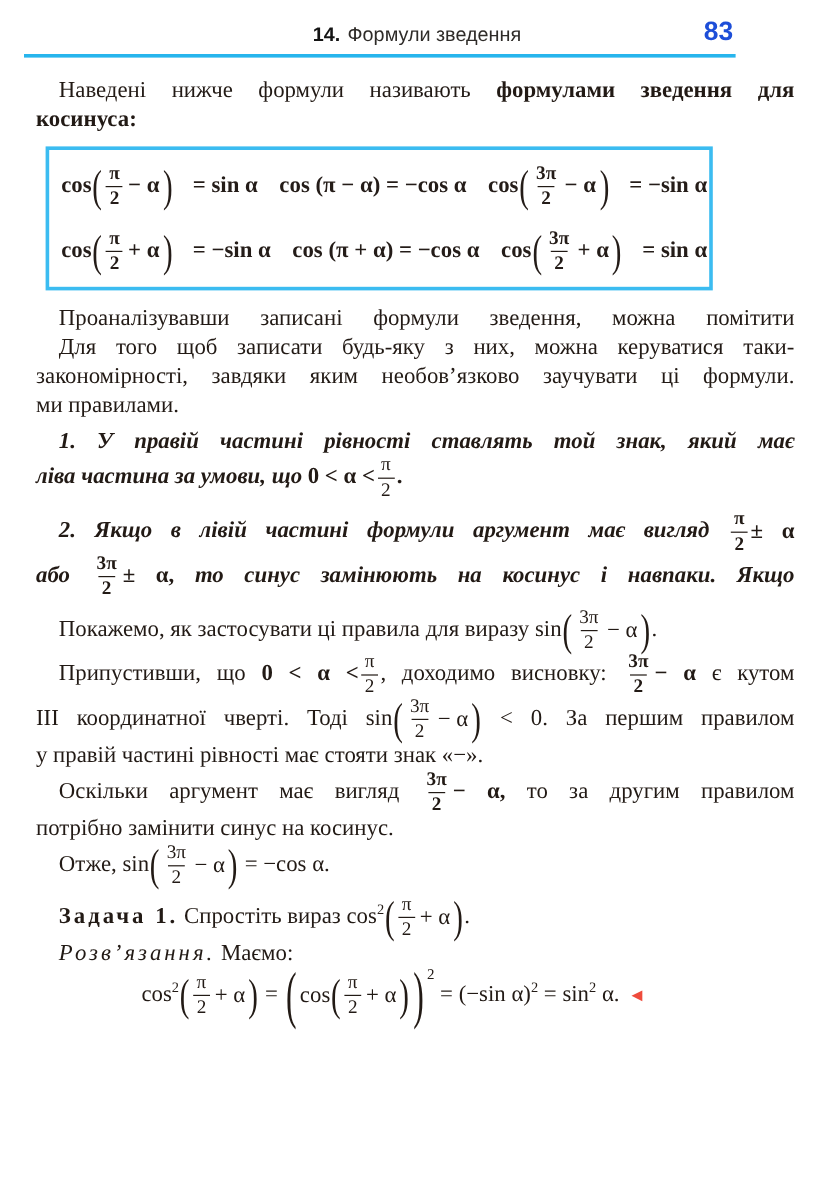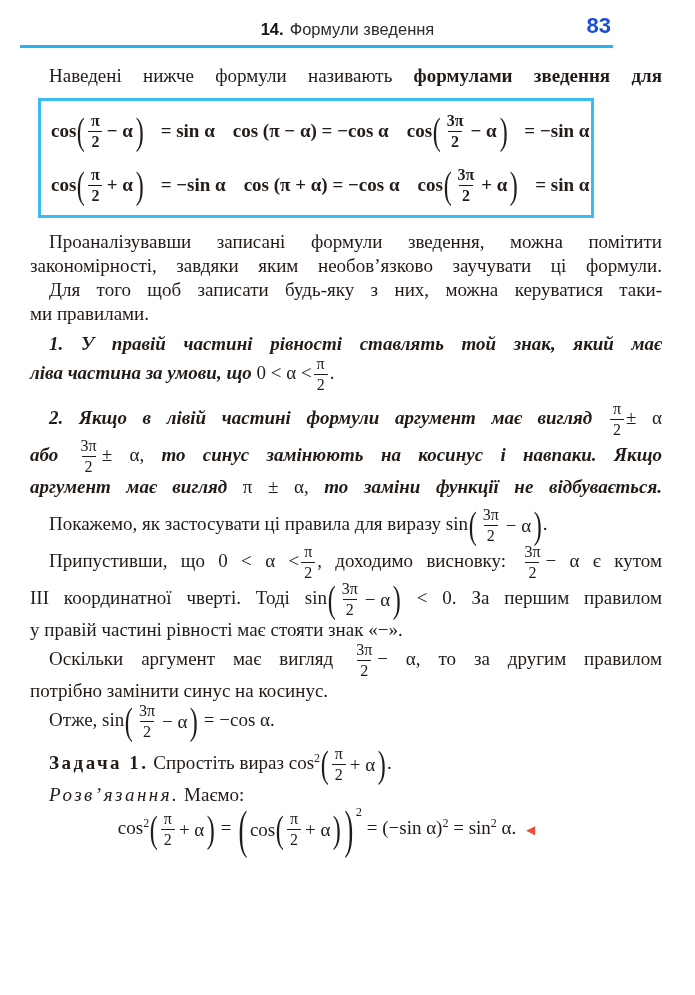--- a/index.html
+++ b/index.html
@@ -15,21 +15,21 @@
   .hrule{position:absolute;top:45px;left:20px;width:593px;height:3px;background:#27b5ed;}
   
   .content{margin:0 33px 0 30px;font-size:19px;}
   .ln{line-height:24px;}
   .jt{text-align:justify;text-align-last:justify;}
   .ind{text-indent:19px;}
   .b{font-weight:700;}
   .bi{font-weight:700;font-style:italic;}
   .it{font-style:italic;}
   .sp{letter-spacing:2.5px;}
-  .rm{font-style:normal;font-weight:400;white-space:nowrap;}
+  .rm{font-style:normal;font-weight:700;white-space:nowrap;}
   
   .frac{display:inline-flex;flex-direction:column;align-items:center;vertical-align:middle;
         line-height:1;font-size:16px;margin:0 2px;text-indent:0;}
   .frac .num{padding:0 3px 0;}
   .frac .den{border-top:1.5px solid #221a15;padding:2px 3px 0;margin-top:2px;}
   
   .mg{display:inline-flex;align-items:center;vertical-align:middle;text-indent:0;white-space:nowrap;}
   .bp{display:inline-block;font-size:23px;font-weight:400;line-height:1;
       transform:scaleY(1.62) scaleX(1.05);margin:0 1px;}
   .bp2{display:inline-block;font-size:23px;font-weight:400;line-height:1;
@@ -54,20 +54,21 @@
 
   <header>
     <div class="htitle"><span class="hnum">14.</span><span>Формули зведення</span></div>
     <div class="hpage">83</div>
     <div class="hrule"></div>
   </header>
 
   <main class="content">
 
     <div class="ln jt ind mt16"><span>Наведені нижче формули називають </span><span class="b">формулами зведення для</span></div>
+    <div class="ln"><span class="b">косинуса:</span></div>
 
     <div class="fbox">
       <div class="frow">
         <span class="fml">
             <span>cos</span>
             <span class="bp">(</span>
             <span class="frac">
               <span class="num">π</span>
               <span class="den">2</span>
             </span>
@@ -109,39 +110,38 @@
               <span class="den">2</span>
             </span>
             <span class="tail">+ α</span>
             <span class="bp">)</span>
             <span class="rhs">= sin α</span>
           </span>
       </div>
     </div>
 
     <div class="ln jt ind mt12"><span>Проаналізувавши записані формули зведення, можна помітити</span></div>
+    <div class="ln jt ind"><span>Для того щоб записати будь-яку з них, можна керуватися таки-</span></div>
     <div class="ln jt"><span>закономірності, завдяки яким необов’язково заучувати ці формули.</span></div>
-    <div class="ln jt ind"><span>Для того щоб записати будь-яку з них, можна керуватися таки-</span></div>
     <div class="ln"><span>ми правилами.</span></div>
 
     <div class="ln jt ind mt6"><span class="bi">1. У правій частині рівності ставлять той знак, який має</span></div>
     <div class="ln"><span class="bi">ліва частина за умови, що </span><span class="rm">0 &lt; α &lt;</span><span class="frac">
           <span class="num">π</span>
           <span class="den">2</span>
         </span><span class="rm">.</span></div>
 
     <div class="ln jt ind mt8"><span class="bi">2. Якщо в лівій частині формули аргумент має вигляд </span><span class="rm"><span class="frac">
             <span class="num">π</span>
             <span class="den">2</span>
           </span><span>± α</span></span></div>
     <div class="ln jt"><span class="bi">або </span><span class="rm"><span class="frac">
             <span class="num">3π</span>
             <span class="den">2</span>
           </span><span>± α,</span></span><span class="bi"> то синус замінюють на косинус і навпаки. Якщо</span></div>
-    <div class="ln jt"><span class="bi">аргумент має вигляд </span><span class="rm">π ± α,</span><span class="bi"> то заміни функції не відбувається.</span></div>
 
     <div class="ln ind mt8"><span>Покажемо, як застосувати ці правила для виразу </span><span>sin</span><span class="mg">
           <span class="bp">(</span>
           <span class="frac">
             <span class="num">3π</span>
             <span class="den">2</span>
           </span>
           <span class="tail">− α</span>
           <span class="bp">)</span>
         </span><span>.</span></div>

